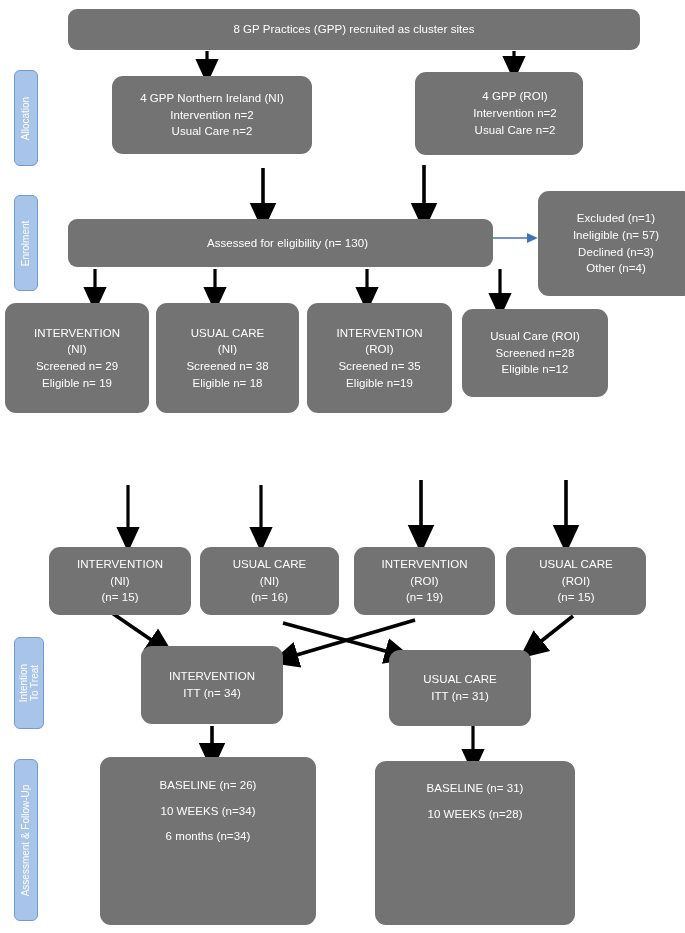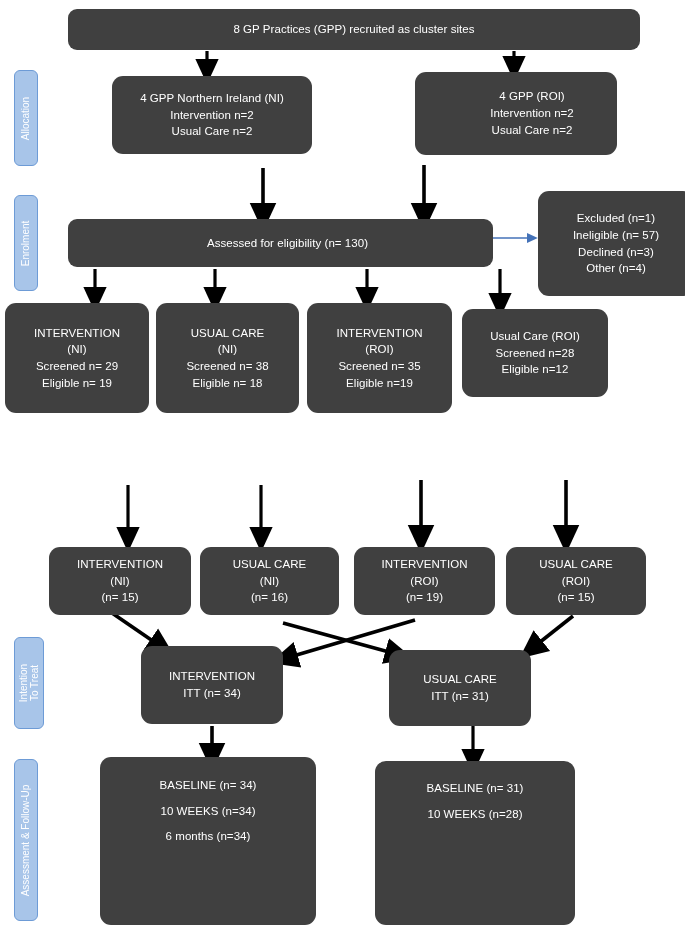--- a/index.html
+++ b/index.html
@@ -14,21 +14,21 @@
   #canvas {
     position: relative;
     width: 685px;
     height: 933px;
     background: #ffffff;
     overflow: hidden;
   }
   .box {
     position: absolute;
     box-sizing: border-box;
-    background: #404040;
+    background: #737373;
     color: #ffffff;
     border-radius: 11px;
     display: flex;
     flex-direction: column;
     align-items: flex-end;
     justify-content: center;
     text-align: center;
     font-size: 11.5px;
     line-height: 1.45;
     padding: 4px 6px;
@@ -133,21 +133,21 @@
   <div class="box bar" style="left:68px; top:9px; width:572px; height:41px;">
     <span class="line">8 GP Practices (GPP)  recruited as cluster sites</span>
   </div>
 
   <div class="box" style="left:112px; top:76px; width:200px; height:78px;">
     <span class="line">4 GPP Northern Ireland (NI)</span>
     <span class="line">Intervention n=2</span>
     <span class="line">Usual Care n=2</span>
   </div>
 
-  <div class="box" style="left:415px; top:72px; width:202px; height:83px;padding-left:38px;">
+  <div class="box" style="left:415px; top:72px; width:168px; height:83px;padding-left:38px;">
     <span class="line">4 GPP (ROI)</span>
     <span class="line">Intervention n=2</span>
     <span class="line">Usual Care n=2</span>
   </div>
 
   <div class="box bar" style="left:68px; top:219px; width:425px; height:48px;padding-left:20px;">
     <span class="line">Assessed for eligibility (n= 130)</span>
   </div>
 
   <div class="box" style="left:538px; top:191px; width:156px; height:105px;">
@@ -213,21 +213,21 @@
     <span class="line">INTERVENTION</span>
     <span class="line">ITT (n= 34)</span>
   </div>
 
   <div class="box" style="left:389px; top:650px; width:142px; height:76px;">
     <span class="line">USUAL CARE</span>
     <span class="line">ITT (n= 31)</span>
   </div>
 
   <div class="box" style="left:100px; top:757px; width:216px; height:168px; justify-content:flex-start; padding-top:20px;">
-    <span class="line">BASELINE (n= 34)</span>
+    <span class="line">BASELINE (n= 26)</span>
     <span class="gap"></span>
     <span class="line">10 WEEKS (n=34)</span>
     <span class="gap"></span>
     <span class="line">6 months (n=34)</span>
   </div>
 
   <div class="box" style="left:375px; top:761px; width:200px; height:164px; justify-content:flex-start; padding-top:19px;">
     <span class="line">BASELINE (n= 31)</span>
     <span class="gap"></span>
     <span class="line">10 WEEKS (n=28)</span>

